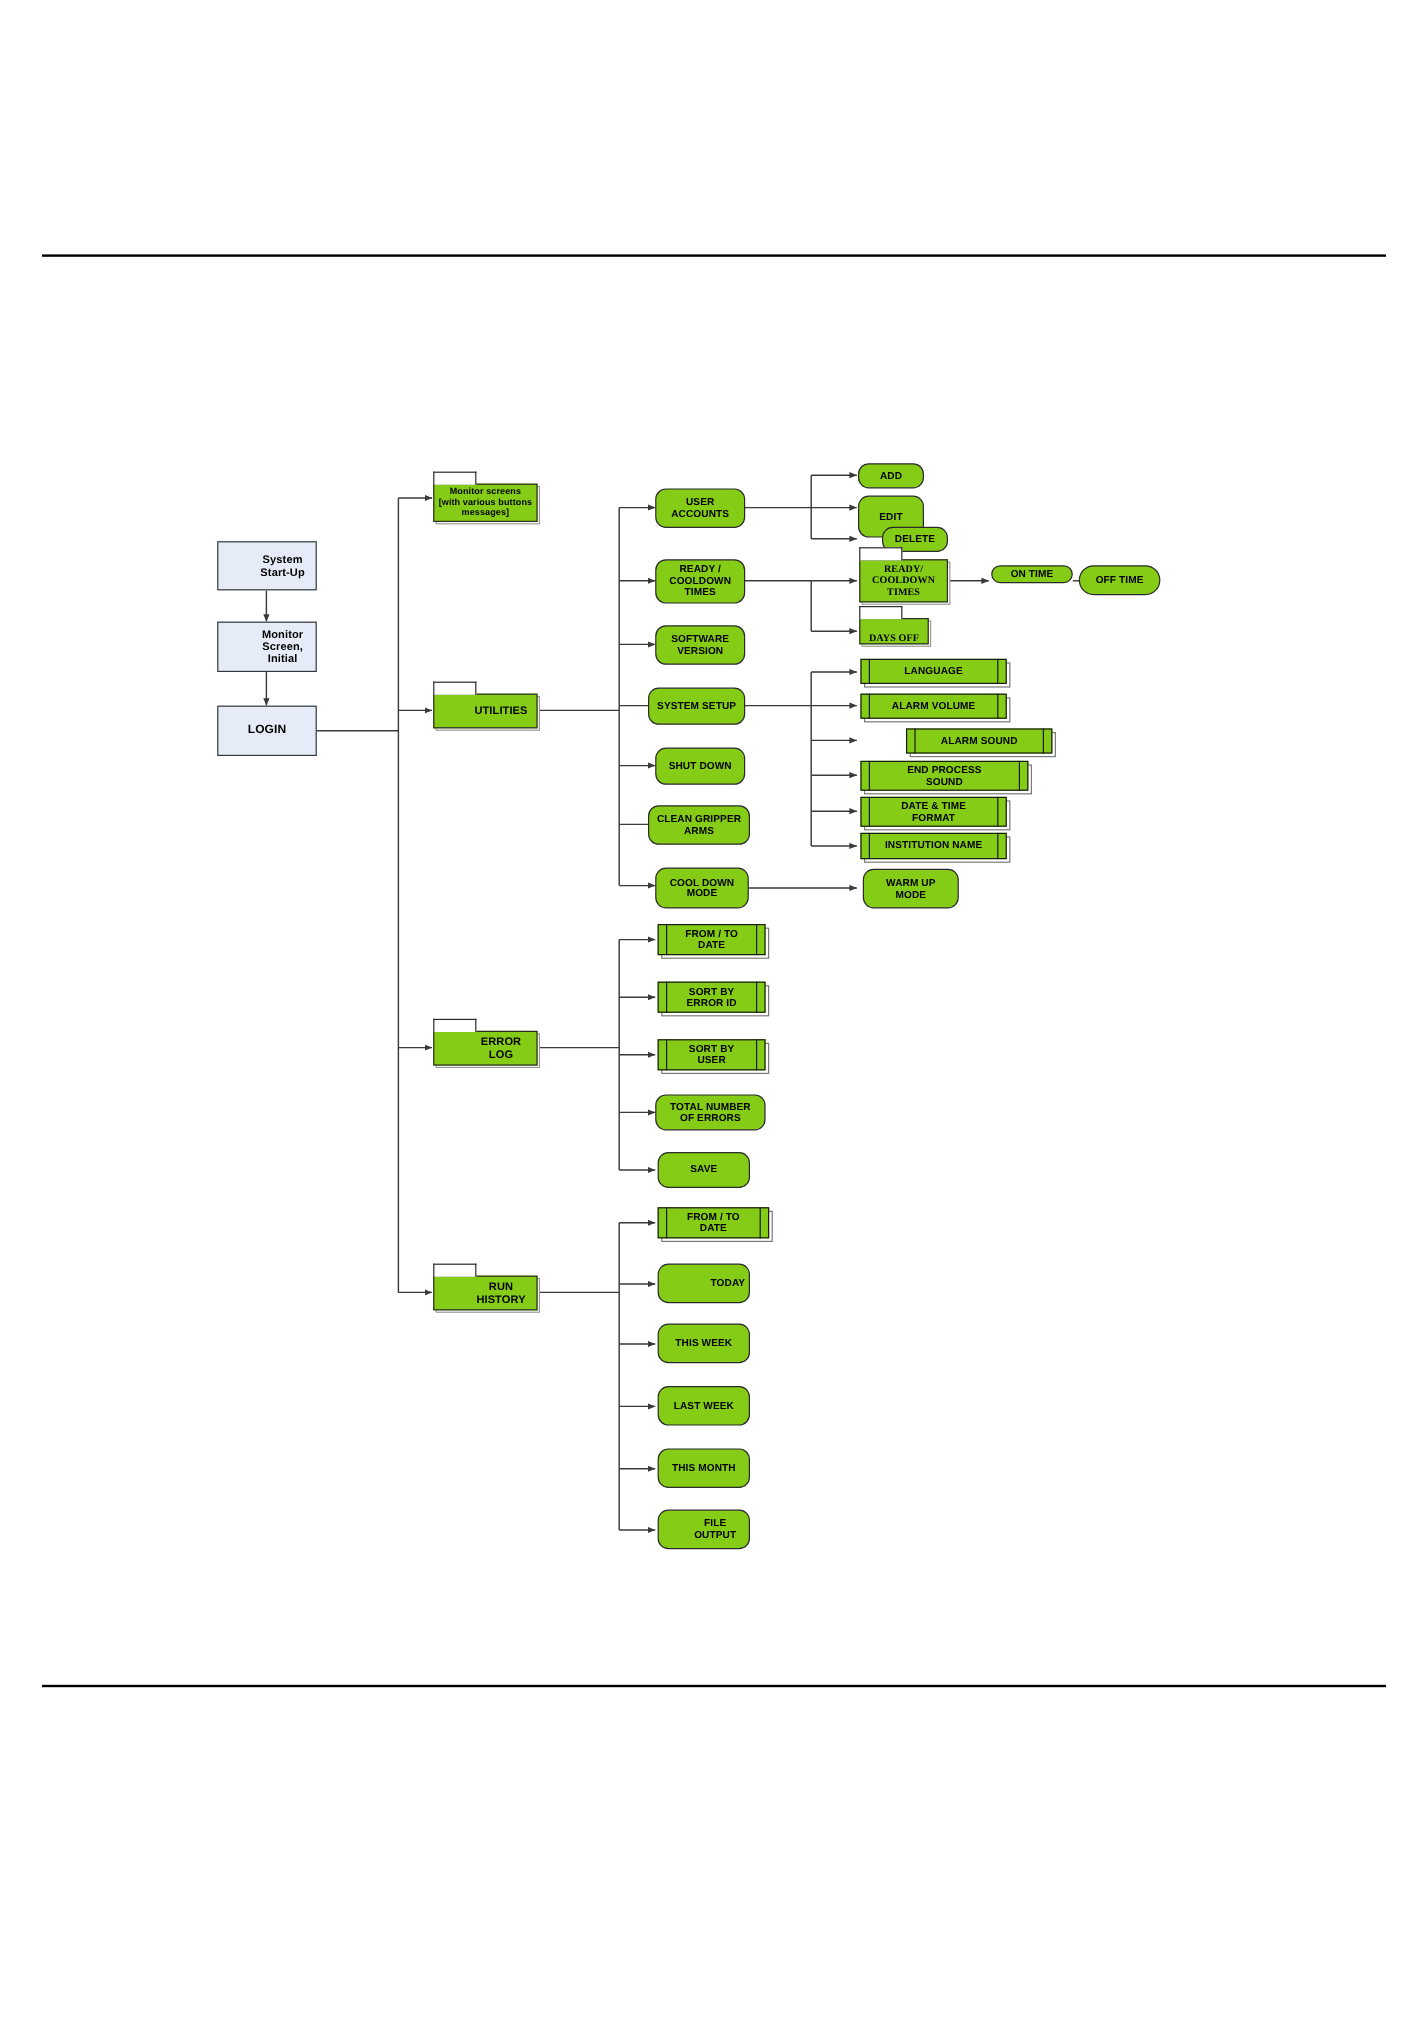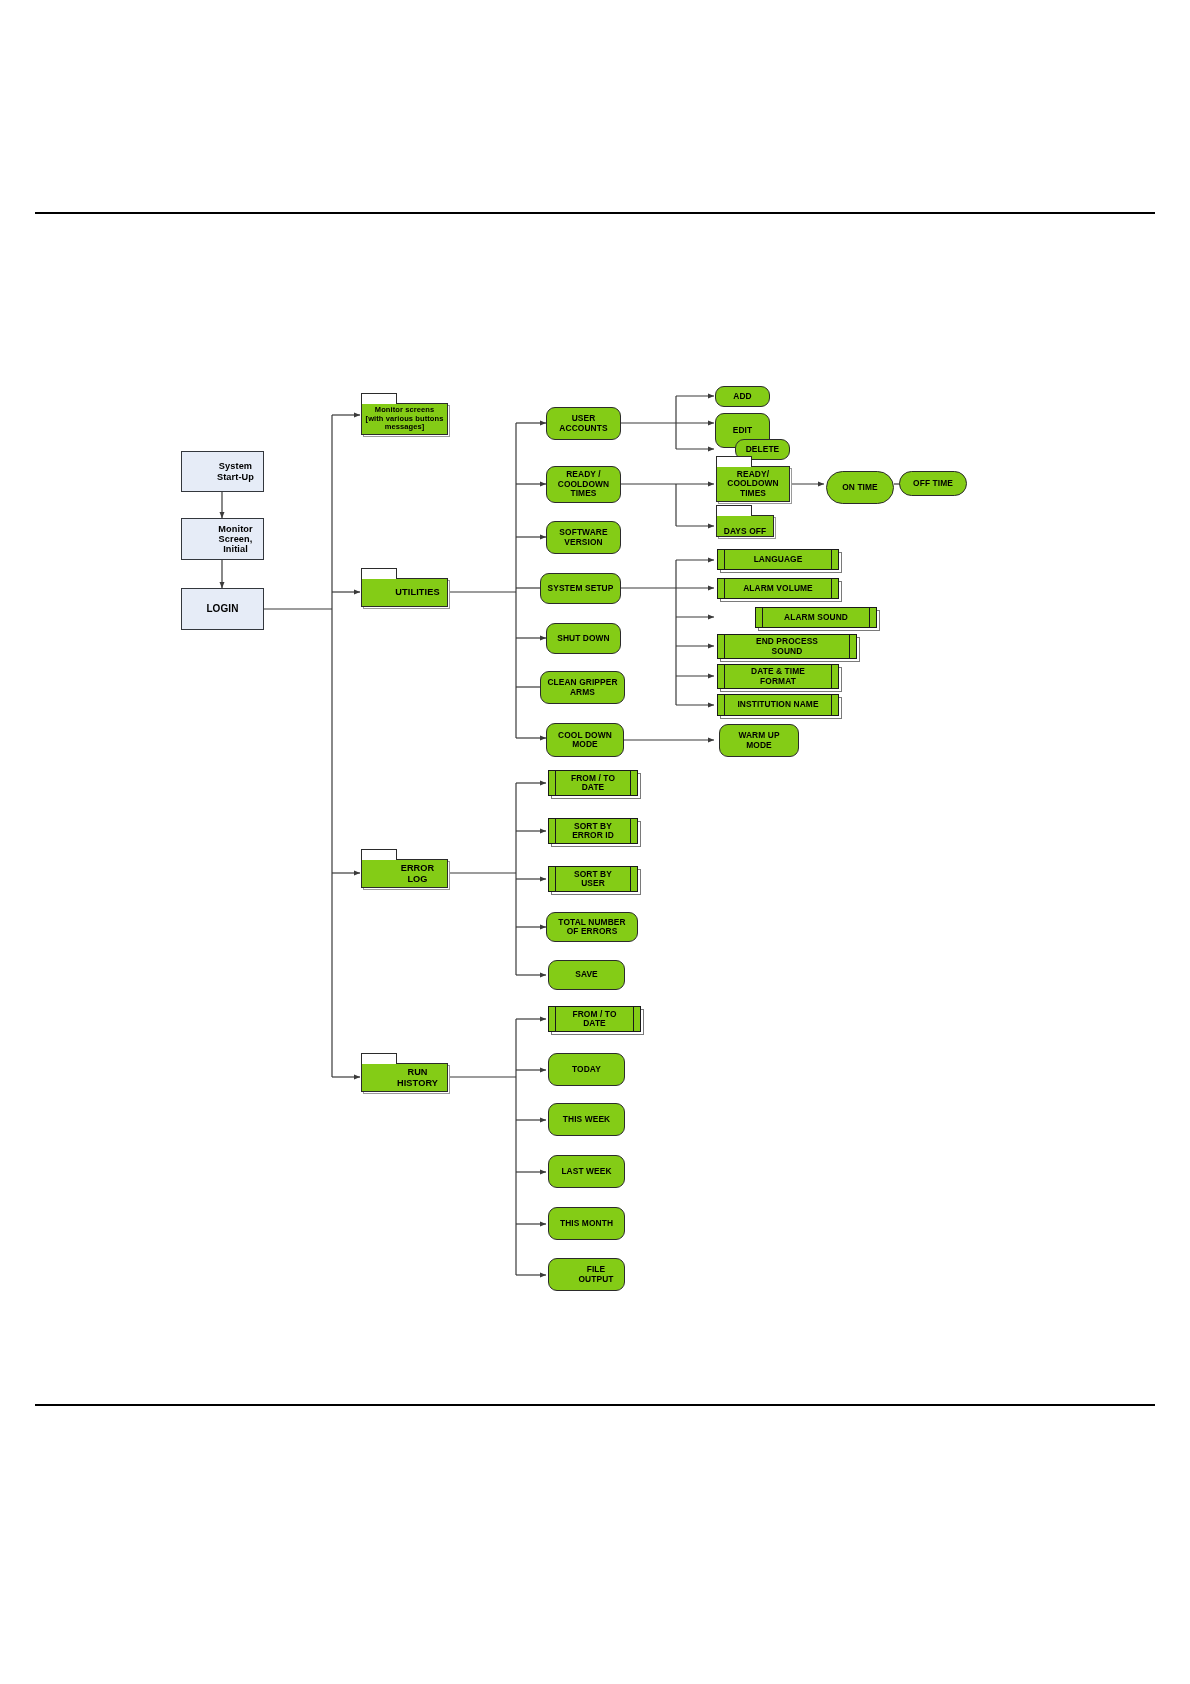--- a/index.html
+++ b/index.html
@@ -70,20 +70,21 @@
     border: 1px solid #2b2b2b;
   }
   
   .node.pill {
     border-radius: 999px;
     border: 1px solid #2b2b2b;
   }
   
   .node.rect {
     border: 1px solid #2b2b2b;
+    font-family: Liberation Serif, serif;
   }
   
   .node.listitem {
     border: 1px solid #1a1a1a;
     box-shadow: 3px 3px 0 -1px #ffffff, 3px 3px 0 0 #7a7a7a;
   }
   .node.listitem::before {
     content: "";
     position: absolute;
     left: 6px;
@@ -306,21 +307,21 @@
       <span class="lbl">READY/
 COOLDOWN
 TIMES</span>
     </div>
 
     <div class="node folder rect t8" style="left:716px; top:515px; width:58px; height:22px;align-items:flex-end;">
       <span class="tab"></span>
       <span class="lbl">DAYS OFF</span>
     </div>
 
-    <div class="node pill t8" style="left:826px; top:471px; width:68px; height:33px;">
+    <div class="node pill t8" style="left:826px; top:471px; width:68px; height:15px;">
       <span class="lbl">ON TIME</span>
     </div>
 
     <div class="node pill t8" style="left:899px; top:471px; width:68px; height:25px;">
       <span class="lbl">OFF TIME</span>
     </div>
 
     <div class="node listitem t8" style="left:717px; top:549px; width:122px; height:21px;">
       <span class="lbl">LANGUAGE</span>
     </div>
@@ -374,21 +375,21 @@
 
     <div class="node round t8" style="left:548px; top:960px; width:77px; height:30px;">
       <span class="lbl">SAVE</span>
     </div>
 
     <div class="node listitem t8" style="left:548px; top:1006px; width:93px; height:26px;">
       <span class="lbl">FROM / TO
 DATE</span>
     </div>
 
-    <div class="node round t8" style="left:548px; top:1053px; width:77px; height:33px;">
+    <div class="node round t8" style="left:548px; top:1053px; width:77px; height:33px;justify-content:flex-end;">
       <span class="lbl">TODAY</span>
     </div>
 
     <div class="node round t8" style="left:548px; top:1103px; width:77px; height:33px;">
       <span class="lbl">THIS WEEK</span>
     </div>
 
     <div class="node round t8" style="left:548px; top:1155px; width:77px; height:33px;">
       <span class="lbl">LAST WEEK</span>
     </div>

